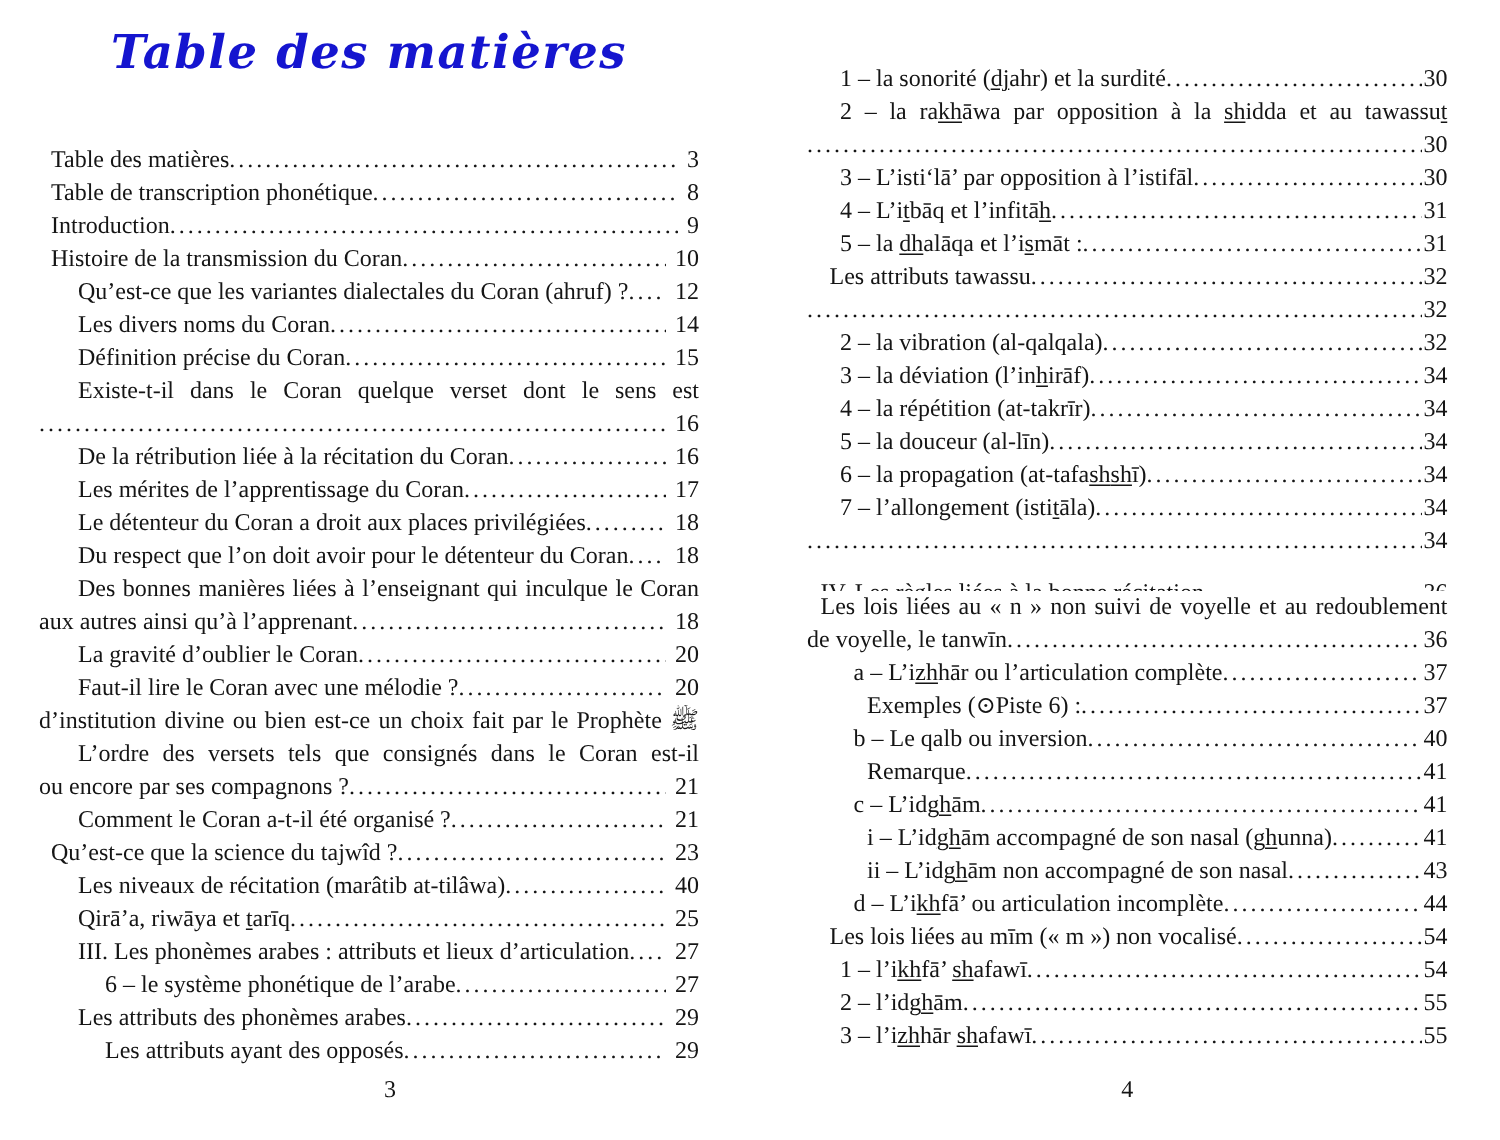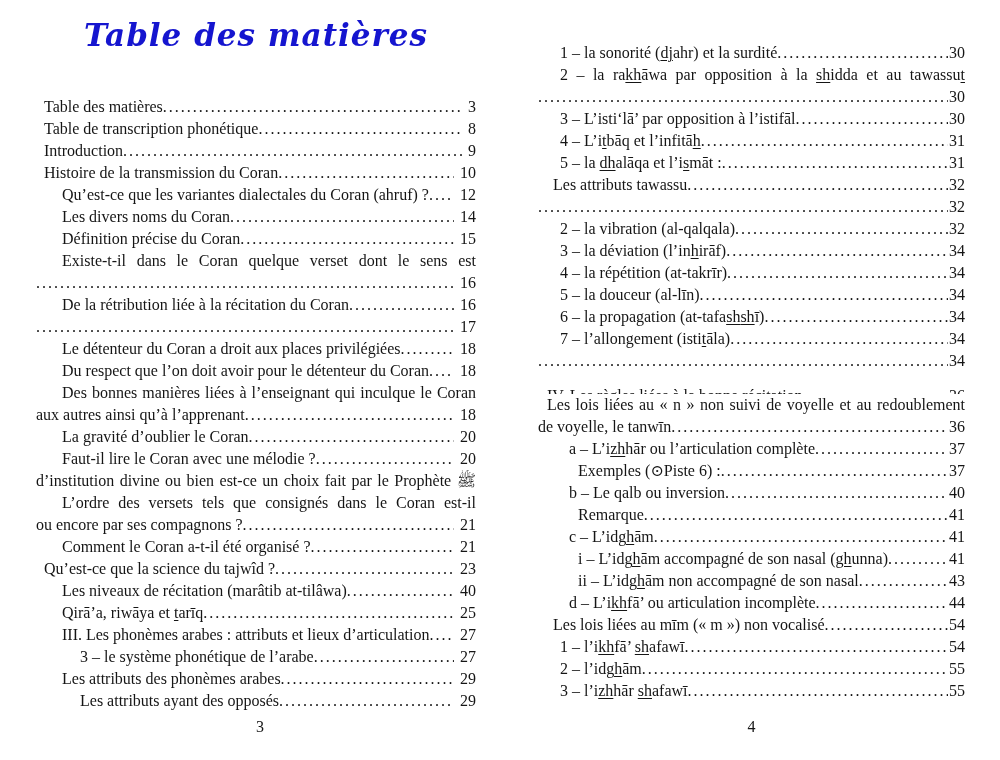--- a/index.html
+++ b/index.html
@@ -4,21 +4,21 @@
 <style>
   html,body{margin:0;padding:0;}
   body{
     width:1000px;height:760px;position:relative;
     background:#ffffff;color:#151515;
     font-family:"Liberation Serif","DejaVu Serif",serif;
     font-size:16px;line-height:22px;
     overflow:hidden;
   }
   .page{position:absolute;top:0;}
-  .pageL{left:36px;width:440px;}
+  .pageL{left:26px;width:440px;}
   .pageR{left:538px;width:427px;}
   .title{
     margin-top:12px;text-align:center;
     font-family:"DejaVu Serif","Liberation Serif",serif;
     font-style:italic;font-weight:bold;
     font-size:31px;line-height:46px;letter-spacing:1px;
     color:#1515cf;
   }
   .toc{margin-top:0;}
   .tocL{margin-top:38px;}
@@ -121,20 +121,21 @@
       </div>
       <div class="entry lv1">
         <div class="ll first">
           <span class="t">De la rétribution liée à la récitation du Coran</span>
           <span class="dots"></span>
           <span class="num">16</span>
         </div>
       </div>
       <div class="entry lv1">
         <div class="ll first">
+          <span class="t">Les mérites de l’apprentissage du Coran</span>
           <span class="dots"></span>
           <span class="num">17</span>
         </div>
       </div>
       <div class="entry lv1">
         <div class="ll first">
           <span class="t">Le détenteur du Coran a droit aux places privilégiées</span>
           <span class="dots"></span>
           <span class="num">18</span>
         </div>
@@ -207,21 +208,21 @@
       </div>
       <div class="entry lv1">
         <div class="ll first">
           <span class="t">III. Les phonèmes arabes : attributs et lieux d’articulation</span>
           <span class="dots"></span>
           <span class="num">27</span>
         </div>
       </div>
       <div class="entry lv2">
         <div class="ll first">
-          <span class="t">3 – le système phonétique de l’arabe</span>
+          <span class="t">6 – le système phonétique de l’arabe</span>
           <span class="dots"></span>
           <span class="num">27</span>
         </div>
       </div>
       <div class="entry lv1">
         <div class="ll first">
           <span class="t">Les attributs des phonèmes arabes</span>
           <span class="dots"></span>
           <span class="num">29</span>
         </div>

